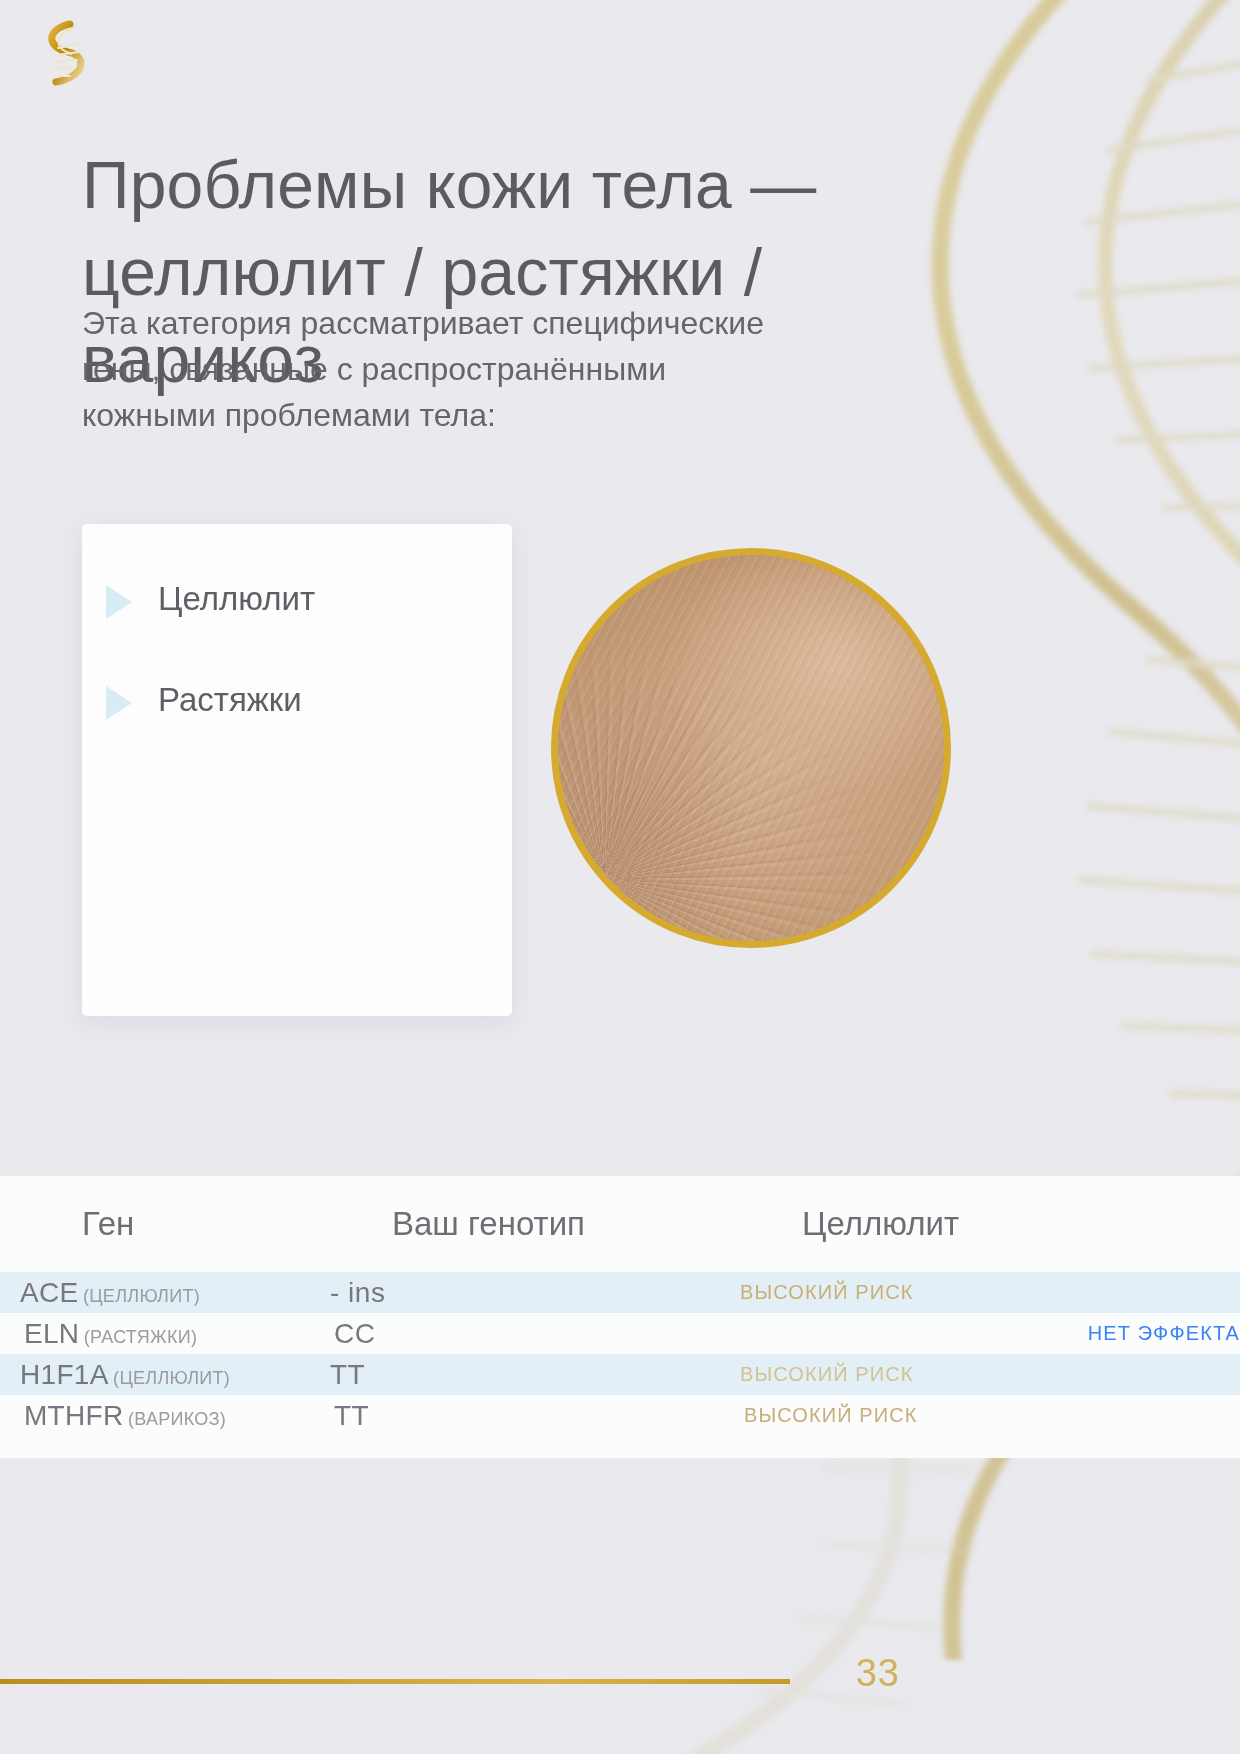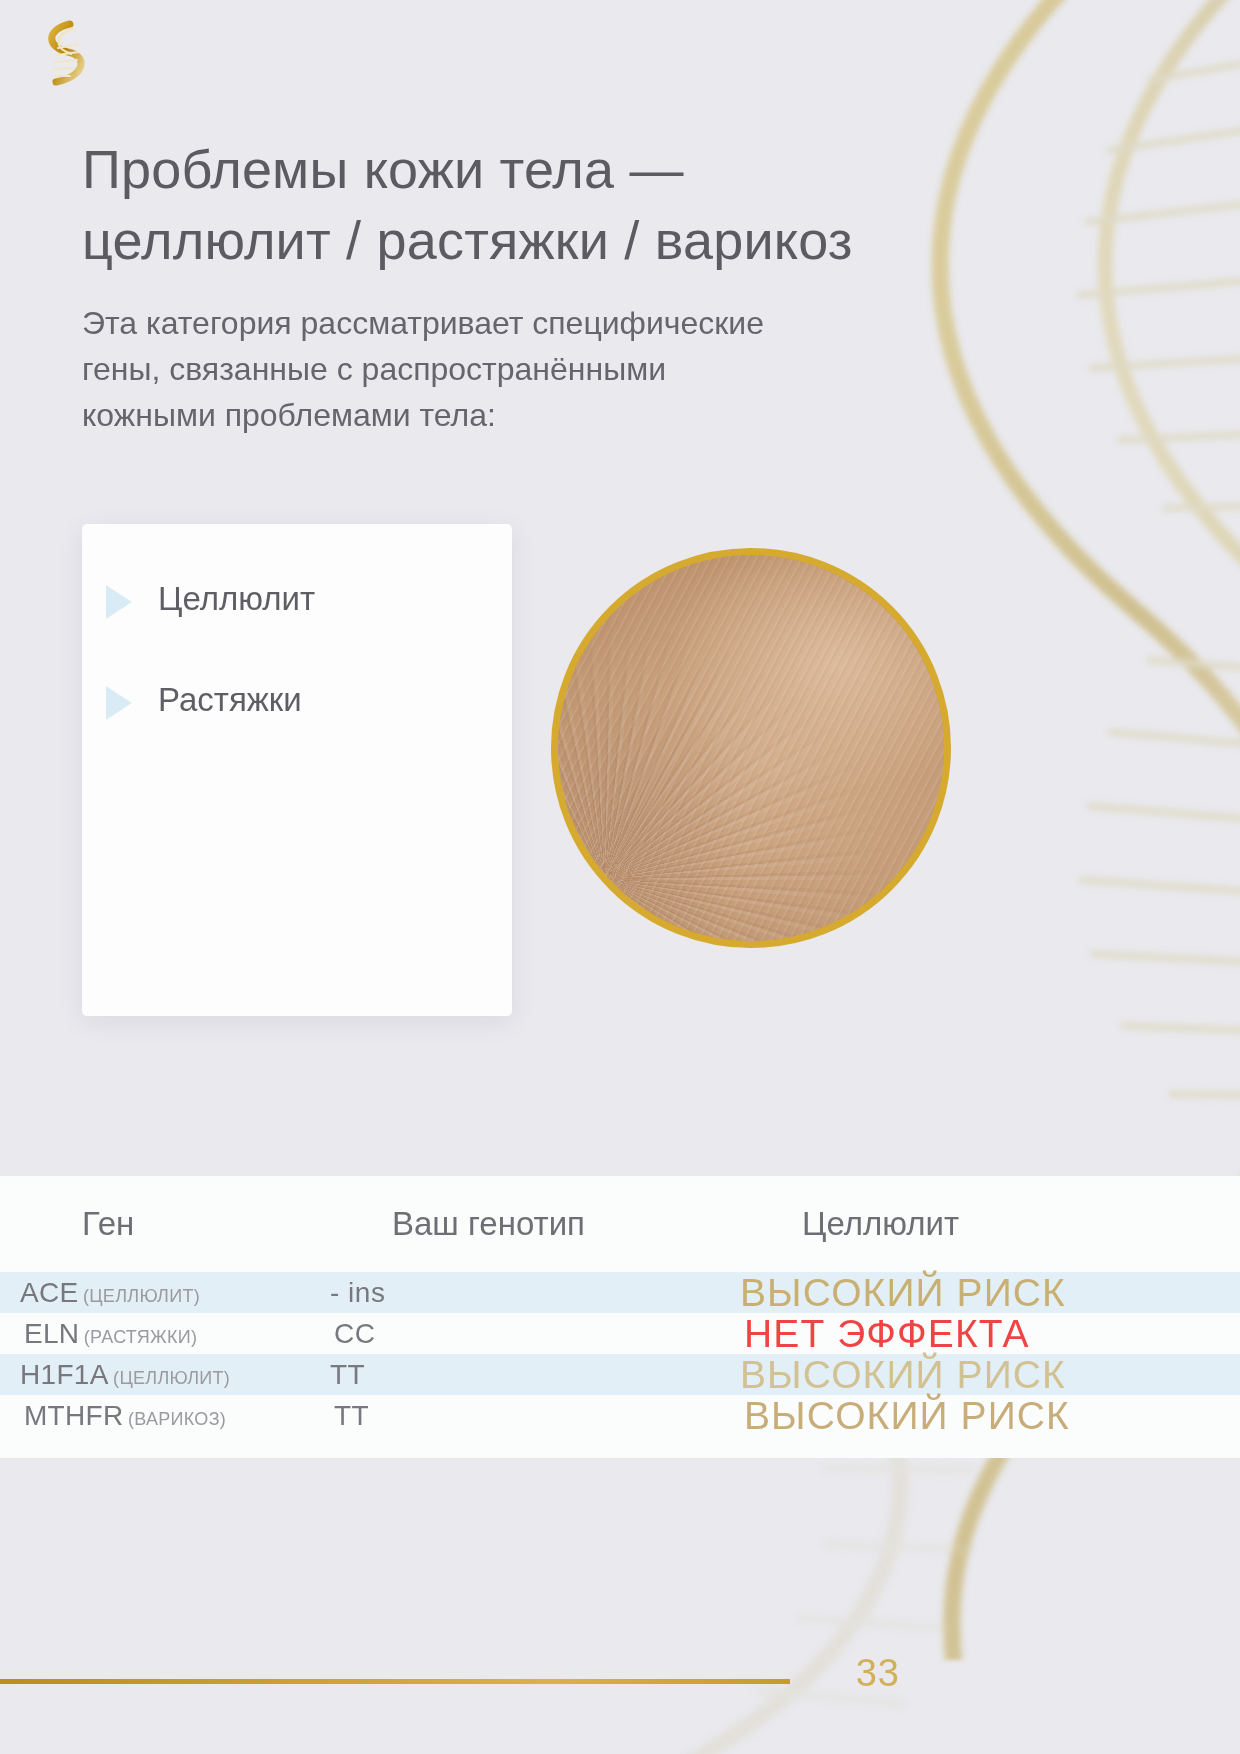--- a/index.html
+++ b/index.html
@@ -33,21 +33,21 @@
   #logo{
     position:absolute; left:30px; top:18px;
     width:64px;height:70px;
   }
 
   
   .page-title{
     position:absolute;
     left:82px; top:98px;
     width:860px;
-    font-size:54px;
+    font-size:66px;
     font-weight:300;
     letter-spacing:.2px;
     line-height:1.32;
     color:#5b5b61;
   }
   .intro{
     position:absolute;
     left:82px; top:268px;
     width:720px;
     font-size:32px;
@@ -185,21 +185,21 @@
     color:#9a9aa0;
     letter-spacing:.3px;
   }
   .geno-val{
     font-size:28px;
     font-weight:300;
     color:#78787e;
     letter-spacing:.5px;
   }
   .res-val{
-    font-size:39px;
+    font-size:20px;
     font-weight:300;
     letter-spacing:1.1px;
   }
 
   
   .footer-rule{
     position:absolute;
     left:0; top:1679px;
     width:790px; height:5px;
     background:linear-gradient(90deg,#bd8d1c 0%, #d8b24a 70%, #c79a2a 100%);
@@ -332,21 +332,21 @@
     <div class="c-geno geno-val">- ins</div>
     <div class="c-res res-val" style="color: rgb(201, 176, 114);">ВЫСОКИЙ РИСК</div>
   </div>
 
   <div class="trow data band-white">
     <div class="c-gene">
       <span class="gene-name">ELN</span>
       <span class="gene-note">(РАСТЯЖКИ)</span>
     </div>
     <div class="c-geno geno-val">CC</div>
-    <div class="c-res res-val" style="color: #ef4444;">НЕТ ЭФФЕКТА</div>
+    <div class="c-res res-val" style="color: #3b82f6; text-align: right;">НЕТ ЭФФЕКТА</div>
   </div>
 
   <div class="trow data band-blue">
     <div class="c-gene">
       <span class="gene-name">H1F1A</span>
       <span class="gene-note">(ЦЕЛЛЮЛИТ)</span>
     </div>
     <div class="c-geno geno-val">TT</div>
     <div class="c-res res-val" style="color: rgb(210, 193, 147);">ВЫСОКИЙ РИСК</div>
   </div>

